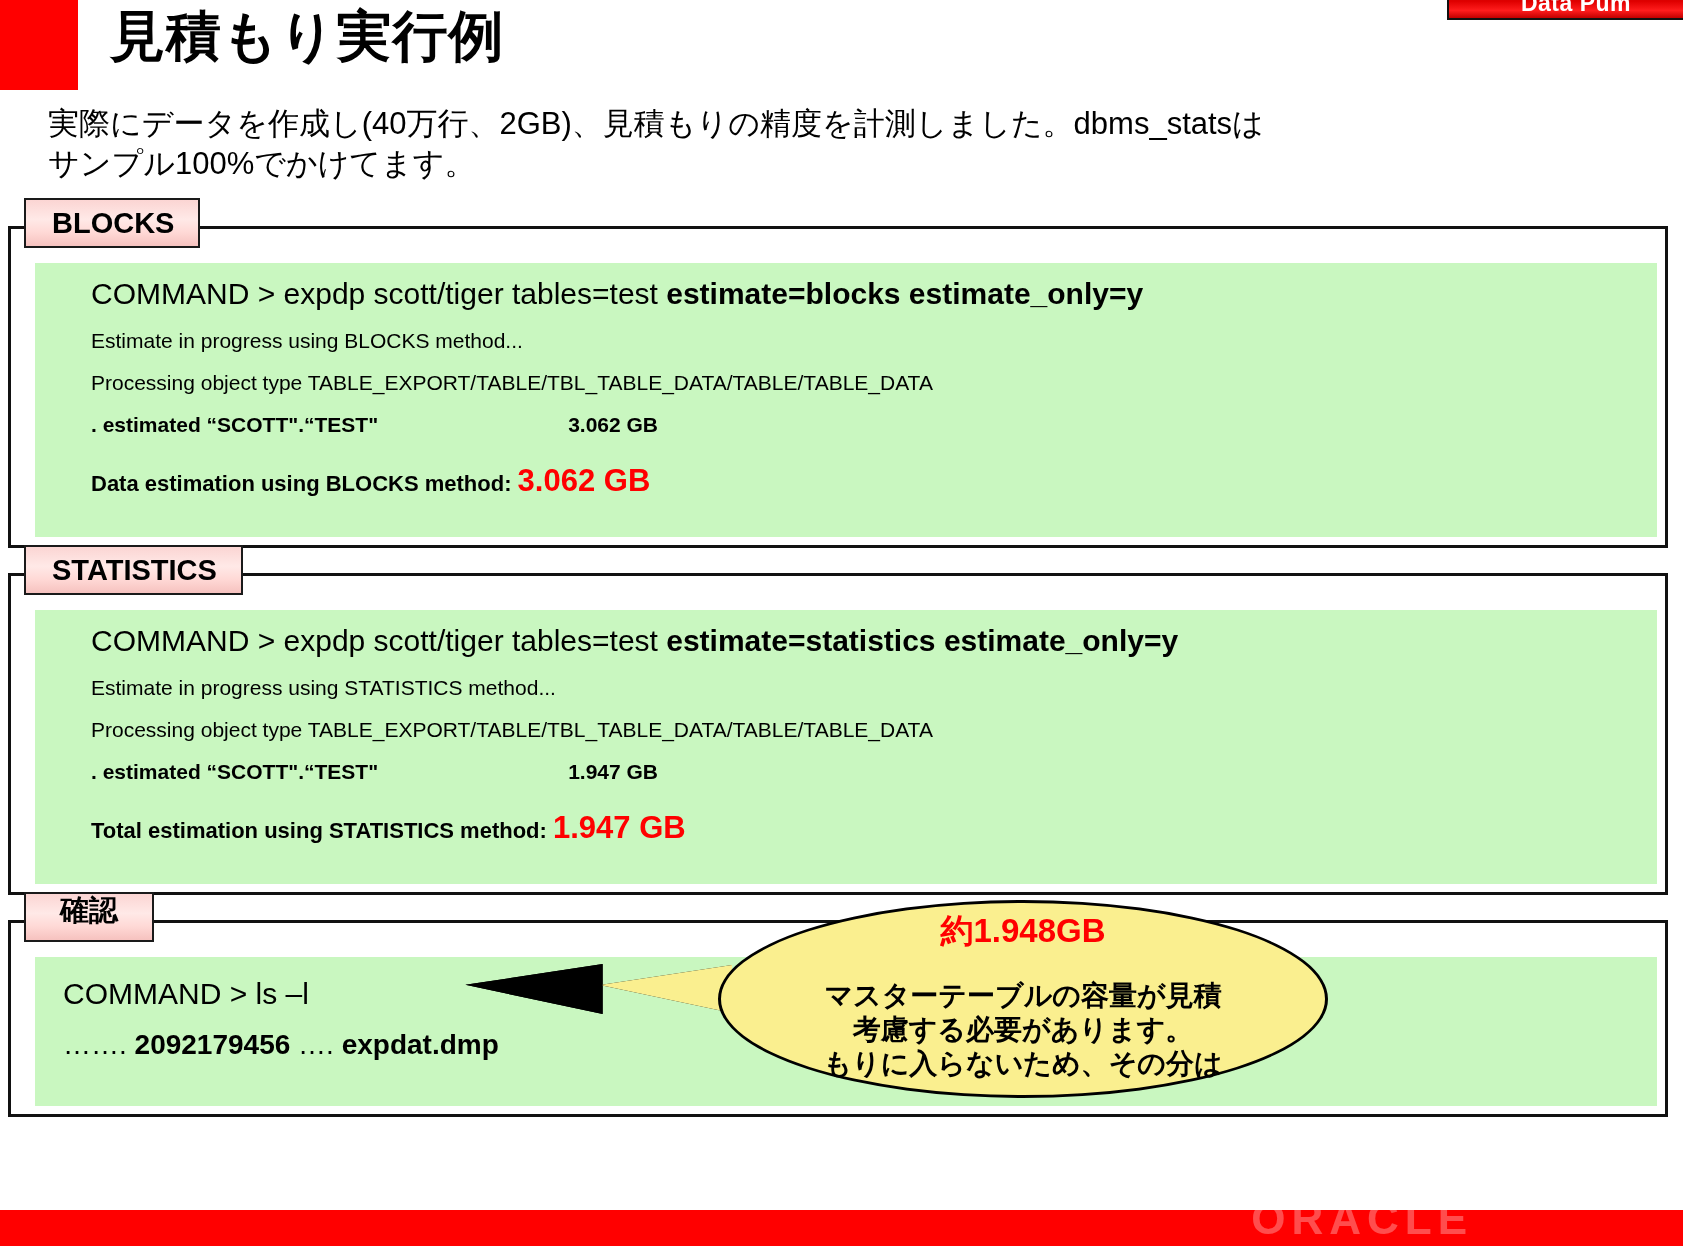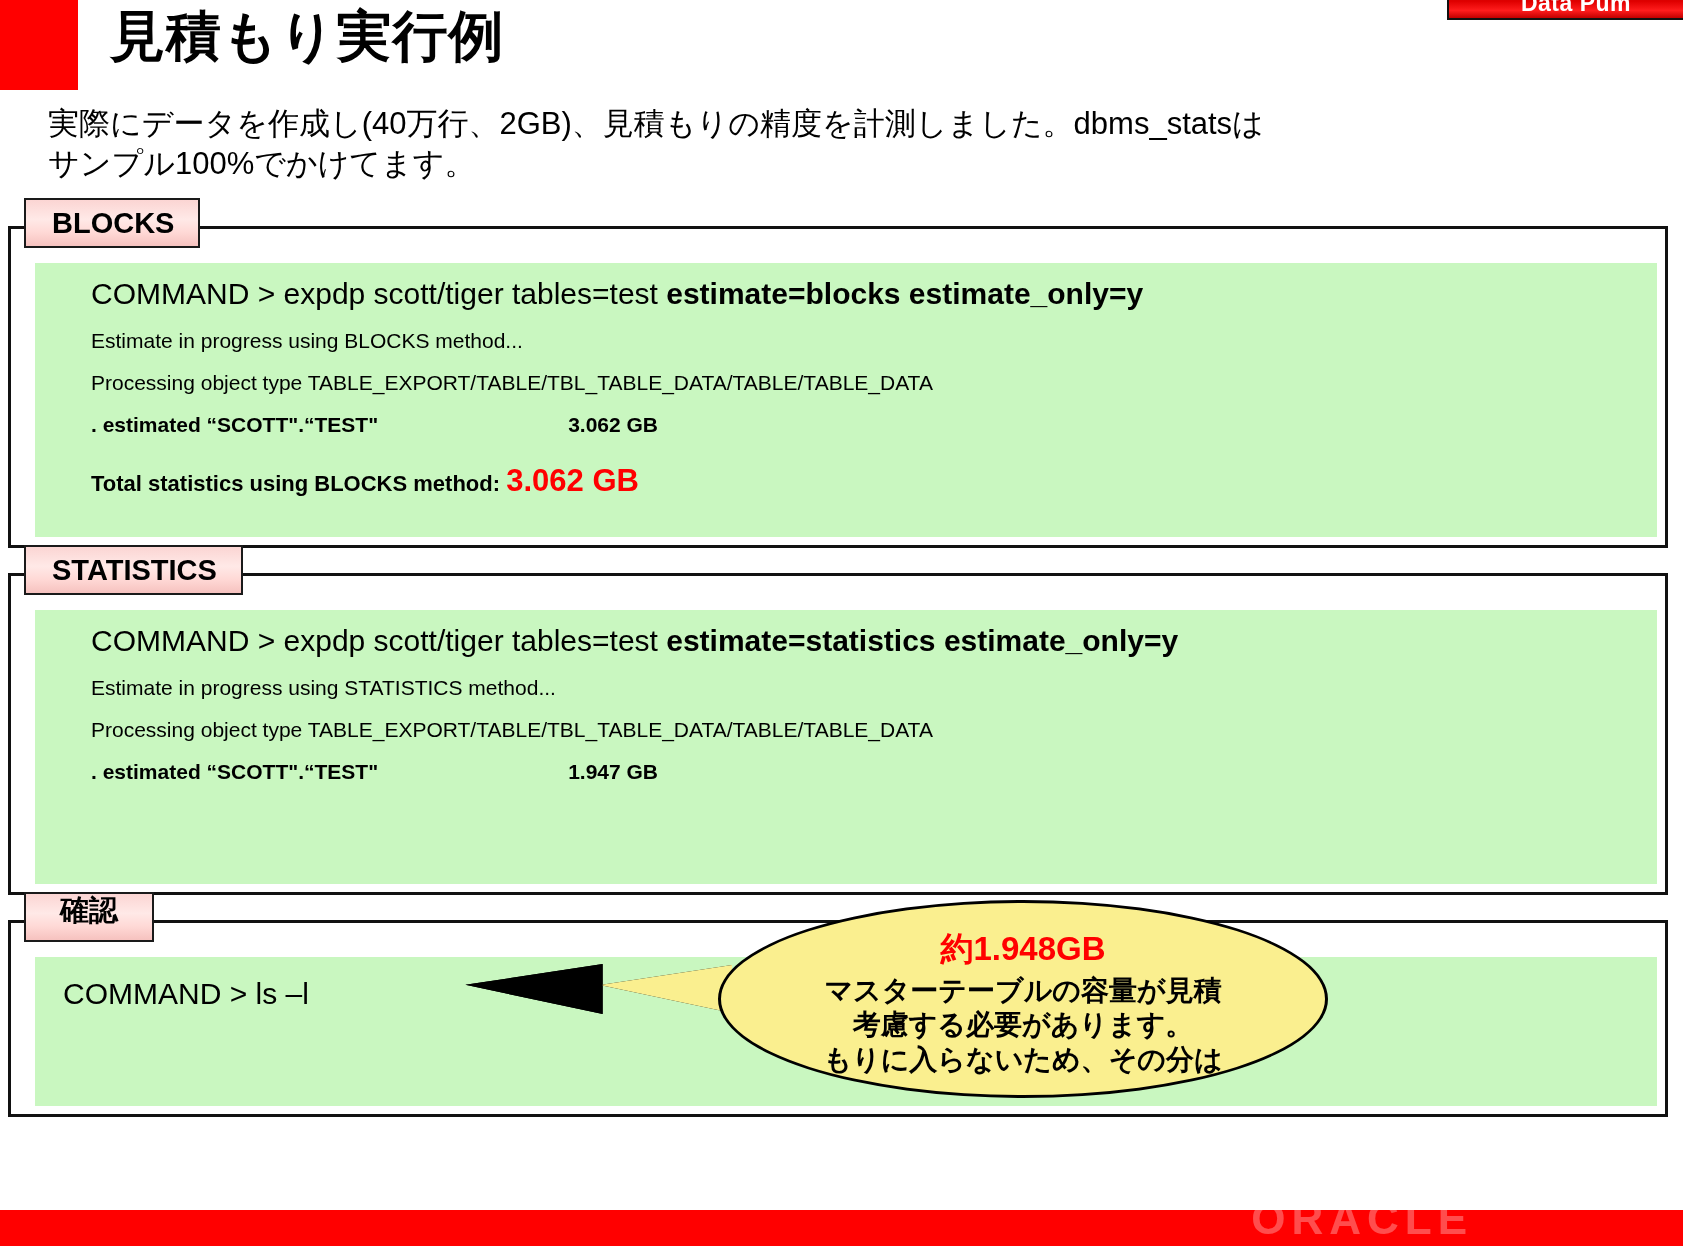--- a/index.html
+++ b/index.html
@@ -95,22 +95,23 @@
 
   
   .callout {
     position: absolute; left: 718px; top: 900px;
     width: 610px; height: 198px;
     background: #faef8f;
     border: 3px solid #000;
     border-radius: 50% / 50%;
     z-index: 9;
     display: flex; flex-direction: column;
-    align-items: center; justify-content: center;
+    align-items: center; 
     padding-top: 6px;
+    gap: 23px;
   }
   .callout-head {
     color: #ff0000; font-size: 33px; font-weight: bold;
     margin-bottom: 2px;
   }
   .callout-body {
     color: #000; font-size: 28px; font-weight: bold;
     text-align: center; line-height: 1.22;
   }
   .callout-tail {
@@ -172,51 +173,57 @@
     <div class="sec-body">
       <div class="line cmd">
         <span>COMMAND &gt; expdp scott/tiger tables=test </span><b>estimate=blocks estimate_only=y</b>
       </div>
       <div class="line small">Estimate in progress using BLOCKS method...</div>
       <div class="line small">Processing object type TABLE_EXPORT/TABLE/TBL_TABLE_DATA/TABLE/TABLE_DATA</div>
       <div class="line est">
         <span>.  estimated “SCOTT".“TEST"</span><span class="gap"></span><span>3.062 GB</span>
       </div>
       <div class="line total">
-        <span>Total statistics using BLOCKS method: </span><span class="big-red">3.062 GB</span>
+        <span>Data estimation using BLOCKS method: </span><span class="big-red">3.062 GB</span>
       </div>
     </div>
   </div>
 </div>
 
 <div class="section" style="left:8px; top:545px; width:1660px; height:350px;">
   <div class="sec-tab">
     <span>STATISTICS</span>
   </div>
   <div class="sec-outer">
     <div class="sec-body">
       <div class="line cmd">
         <span>COMMAND &gt; expdp scott/tiger tables=test </span><b>estimate=statistics estimate_only=y</b>
       </div>
       <div class="line small">Estimate in progress using STATISTICS method...</div>
       <div class="line small">Processing object type TABLE_EXPORT/TABLE/TBL_TABLE_DATA/TABLE/TABLE_DATA</div>
       <div class="line est">
         <span>.  estimated “SCOTT".“TEST"</span><span class="gap"></span><span>1.947 GB</span>
       </div>
+      <div class="line total">
+        <span>Total estimation using STATISTICS method: </span><span class="big-red">1.947 GB</span>
+      </div>
     </div>
   </div>
 </div>
 
 <div class="section" style="left:8px; top:892px; width:1660px; height:225px;">
   <div class="sec-tab jp">
     <span>確認</span>
   </div>
   <div class="sec-outer">
     <div class="sec-body tight" style="padding-left:22px;">
       <div class="line confirm-cmd">COMMAND &gt; ls –l</div>
+      <div class="line confirm-file">
+        <span class="dots">……. </span><span>2092179456</span><span class="dots"> …. </span><span>expdat.dmp</span>
+      </div>
     </div>
   </div>
 </div>
 
 <div class="callout-tail"></div>
 <div class="callout">
   <div class="callout-head">約1.948GB</div>
   <div class="callout-body">
     <div>マスターテーブルの容量が見積</div>
     <div>考慮する必要があります。</div>

